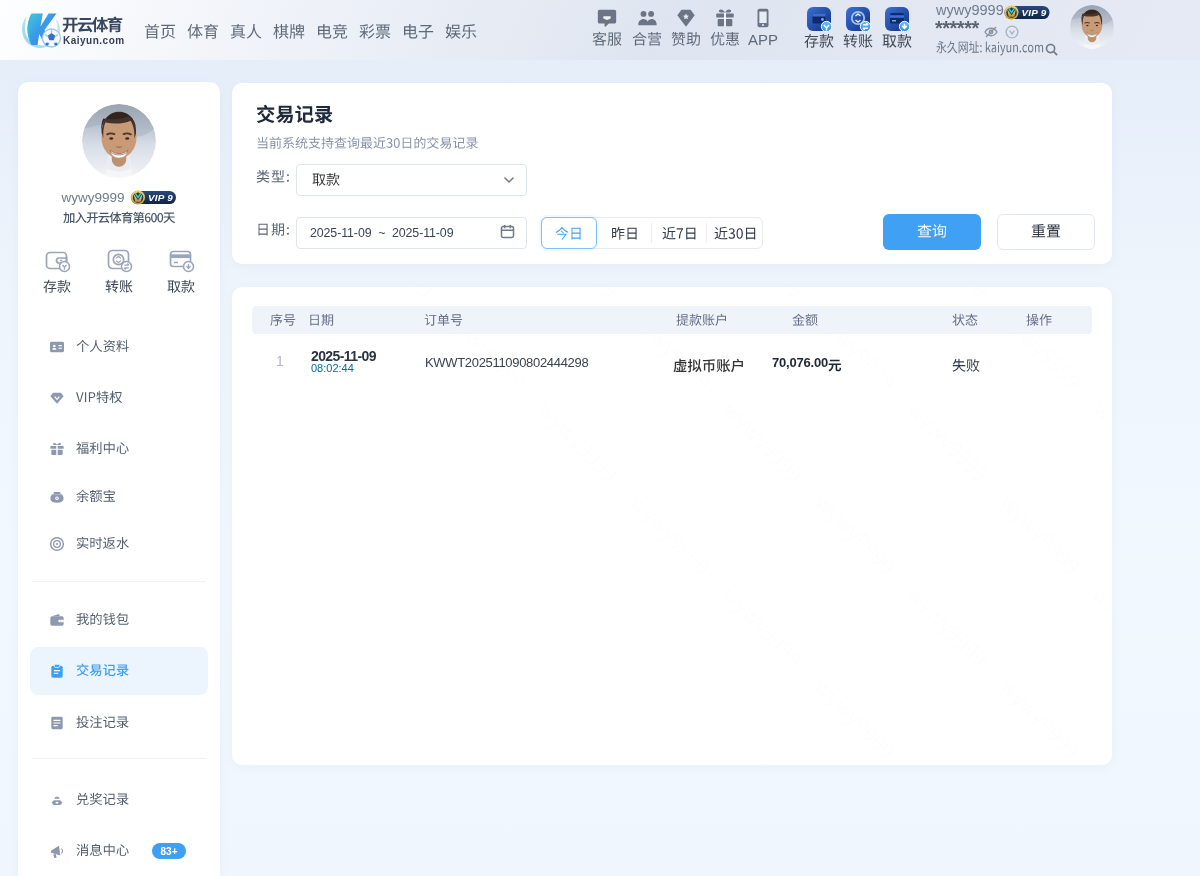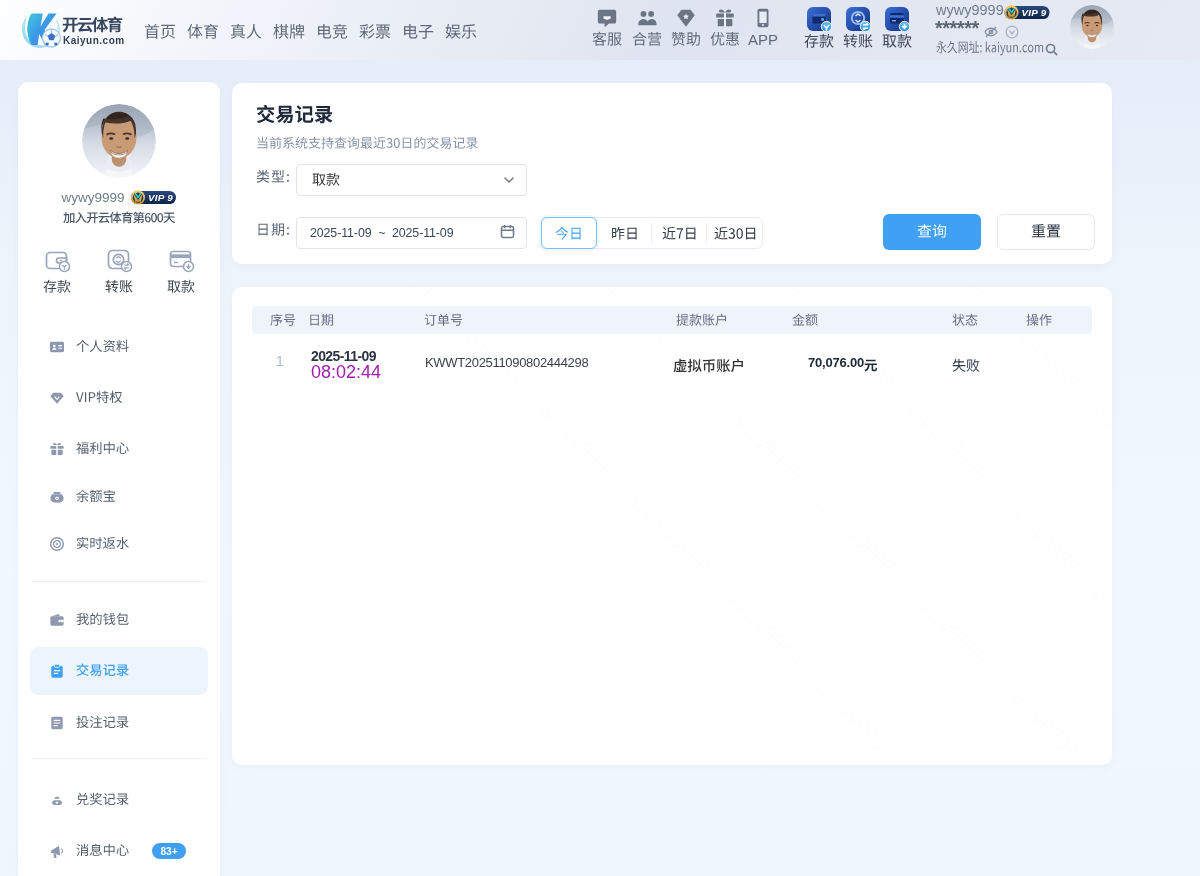--- a/index.html
+++ b/index.html
@@ -652,31 +652,31 @@
         <path d="M6.9 -9.6H9.9V-8.3H6.9ZM6 -10.4V-7.5H10.8V-10.4ZM5.5 -6.2H7.2V-4.8H5.5ZM9.5 -6.2H11.3V-4.8H9.5ZM2.1 -10.9V-8.3H0.6V-7.4H2.1V-4.5C1.5 -4.3 0.9 -4.1 0.5 -4L0.7 -3.1L2.1 -3.6V-0.1C2.1 0.1 2 0.1 1.9 0.1C1.8 0.1 1.4 0.1 0.9 0.1C1.1 0.3 1.2 0.7 1.2 1C1.9 1 2.3 0.9 2.6 0.8C2.9 0.6 3 0.4 3 -0.1V-3.9L4.3 -4.4L4.1 -5.3L3 -4.9V-7.4H4.2V-8.3H3V-10.9ZM7.9 -4V-3H4.4V-2.2H7.3C6.4 -1.3 5 -0.4 3.6 -0C3.8 0.2 4.1 0.5 4.2 0.8C5.5 0.3 6.9 -0.6 7.9 -1.7V1.1H8.8V-1.8C9.6 -0.8 10.8 0.2 11.9 0.6C12.1 0.4 12.4 0.1 12.6 -0.1C11.4 -0.5 10.2 -1.3 9.4 -2.2H12.4V-3H8.8V-4H12.1V-7H8.7V-4H8V-7H4.7V-4Z M19.8 -10.8C19.2 -8.9 18.1 -7 17 -5.7C17.2 -5.6 17.6 -5.3 17.7 -5.1C18.4 -5.8 19 -6.8 19.6 -7.8H20.5V1H21.5V-2.1H25.4V-3.1H21.5V-5H25.2V-5.9H21.5V-7.8H25.5V-8.7H20C20.3 -9.3 20.6 -9.9 20.8 -10.5ZM16.7 -10.9C16 -8.9 14.8 -6.9 13.5 -5.7C13.7 -5.5 13.9 -4.9 14 -4.7C14.5 -5.2 14.9 -5.7 15.3 -6.3V1H16.3V-7.8C16.8 -8.7 17.3 -9.6 17.6 -10.6Z" fill="#646e84"></path>
       </svg>
     </div>
     <div style="position:absolute;left:44px;top:66px;">
       <div style="font-size:14px;color:#b0b8c7">1</div>
     </div>
     <div style="position:absolute;left:79px;top:61px;">
       <div style="font:bold 14px 'Liberation Sans';color:#2b3442;letter-spacing:-0.6px">2025-11-09</div>
     </div>
     <div style="position:absolute;left:79px;top:75px;">
-      <div style="font-size:18px;color:#a21caf;letter-spacing:0px">08:02:44</div>
+      <div style="font-size:11px;color:#0369a1;letter-spacing:0px">08:02:44</div>
     </div>
     <div style="position:absolute;left:193px;top:68px;">
       <div style="font-size:13px;color:#39424f;letter-spacing:-0.32px">KWWT202511090802444298</div>
     </div>
     <div style="position:absolute;left:441px;top:71px;">
       <svg class="t" width="72.0" height="17.3" viewBox="0 -13.0 72.0 17.3">
         <path d="M3.4 -3.2C3.8 -2.4 4.2 -1.4 4.4 -0.7L5.6 -1.1C5.4 -1.8 4.9 -2.8 4.5 -3.6ZM11.4 -3.7C11.1 -2.9 10.5 -1.8 10.1 -1.1L11 -0.7C11.5 -1.4 12.2 -2.4 12.7 -3.3ZM1.8 -9.2V-5.8C1.8 -4 1.7 -1.4 0.5 0.5C0.9 0.6 1.5 1 1.7 1.2C2.9 -0.8 3.1 -3.8 3.1 -5.8V-8.1H6.4V-7.2L3.7 -7L3.8 -6L6.4 -6.2V-6.1C6.4 -4.9 6.8 -4.6 8.6 -4.6C9 -4.6 11.3 -4.6 11.7 -4.6C12.9 -4.6 13.3 -4.9 13.5 -6.1C13.1 -6.2 12.6 -6.3 12.4 -6.5C12.3 -5.7 12.2 -5.6 11.6 -5.6C11 -5.6 9.1 -5.6 8.7 -5.6C7.8 -5.6 7.7 -5.7 7.7 -6.1V-6.4L11 -6.6L10.9 -7.6L7.7 -7.3V-8.1H11.9C11.8 -7.7 11.6 -7.4 11.5 -7.1L12.7 -6.7C13 -7.3 13.3 -8.2 13.6 -9L12.5 -9.3L12.3 -9.2H7.7V-10H12.5V-11.1H7.7V-12.2H6.4V-9.2ZM8.5 -4.2V-0.2H7.2V-4.2H5.9V-0.2H2.7V1H13.4V-0.2H9.8V-4.2Z M21.8 -10.4C22.5 -9 23.3 -7.1 23.5 -6L24.7 -6.5C24.5 -7.7 23.7 -9.4 22.9 -10.8ZM16.6 -12.1V-9.3H15V-8.1H16.6V-5.2L14.8 -4.7L15.1 -3.3L16.6 -3.8V-0.3C16.6 -0.1 16.6 -0.1 16.4 -0.1C16.2 -0.1 15.7 -0.1 15.1 -0.1C15.3 0.3 15.5 0.8 15.5 1.2C16.4 1.2 17 1.1 17.4 0.9C17.8 0.7 17.9 0.3 17.9 -0.3V-4.2L19.3 -4.7L19.2 -5.9L17.9 -5.5V-8.1H19.2V-9.3H17.9V-12.1ZM25.9 -11.8C25.7 -6.1 25.2 -2.1 22.1 0.2C22.5 0.4 23.1 0.9 23.3 1.2C24.5 0.1 25.4 -1.2 26 -2.8C26.5 -1.5 27 -0.1 27.2 0.8L28.5 0.2C28.2 -1.1 27.3 -3.1 26.5 -4.7C27 -6.7 27.2 -9 27.2 -11.8ZM20.1 0 20.2 -0V0C20.4 -0.4 20.9 -0.8 24.1 -3.2C24 -3.4 23.8 -3.9 23.6 -4.3L21.5 -2.7V-11.5H20.2V-2.4C20.2 -1.7 19.7 -1.2 19.4 -1C19.7 -0.8 20 -0.3 20.1 0Z M41.6 -11.8C38.6 -11.3 33.8 -11 29.8 -10.9C29.9 -10.6 30.1 -10.1 30.1 -9.7C31.7 -9.7 33.5 -9.8 35.3 -9.9V-7.7H30.9V-0.4H32.3V-6.4H35.3V1.2H36.7V-6.4H39.8V-2.2C39.8 -2 39.7 -1.9 39.5 -1.9C39.3 -1.9 38.5 -1.9 37.6 -1.9C37.8 -1.5 38.1 -0.9 38.1 -0.5C39.2 -0.5 40 -0.6 40.6 -0.8C41.1 -1 41.2 -1.4 41.2 -2.1V-7.7H36.7V-10C38.7 -10.1 40.6 -10.3 42.1 -10.5Z M46.2 -9.6V-5.4C46.2 -3.6 46 -1.1 43.7 0.3C43.9 0.5 44.3 0.9 44.4 1.1C46.9 -0.5 47.2 -3.3 47.2 -5.4V-9.6ZM46.7 -1.8C47.4 -1 48.1 0.1 48.5 0.8L49.3 0.1C49 -0.6 48.2 -1.6 47.5 -2.4ZM44.3 -11.5V-2.6H45.4V-10.4H48V-2.6H49V-11.5ZM55.2 -11.6C54.5 -10.2 53.4 -8.8 52.1 -8C52.4 -7.8 52.9 -7.2 53.1 -7C54.4 -8 55.7 -9.6 56.4 -11.2ZM50.4 1.3C50.6 1.1 51.1 0.9 53.8 -0.2C53.8 -0.5 53.7 -1.1 53.7 -1.5L51.8 -0.7V-5.4H52.8C53.4 -2.7 54.5 -0.4 56.3 0.9C56.5 0.6 56.9 0.1 57.2 -0.2C55.7 -1.2 54.6 -3.2 54.1 -5.4H56.9V-6.7H51.8V-11.9H50.5V-6.7H49.3V-5.4H50.5V-0.8C50.5 -0.2 50.1 0.1 49.8 0.2C50 0.4 50.3 1 50.4 1.3Z M61.3 -8.7H68.5V-6.1H61.3L61.3 -6.8ZM63.8 -11.9C64.1 -11.3 64.4 -10.5 64.6 -10H59.9V-6.8C59.9 -4.6 59.7 -1.6 58 0.5C58.4 0.6 59 1.1 59.2 1.3C60.6 -0.4 61.1 -2.7 61.2 -4.8H68.5V-3.9H69.9V-10H65.2L66 -10.2C65.8 -10.7 65.5 -11.6 65.1 -12.2Z" fill="#333"></path>
       </svg>
     </div>
-    <div style="position:absolute;left:576px;top:68px;">
+    <div style="position:absolute;left:540px;top:68px;">
       <div style="display:flex;align-items:flex-start;font:bold 13px 'Liberation Sans';color:#1f2835;letter-spacing:-0.2px">70,076.00<svg class="t" style="margin-top:2.5px" width="13.5" height="16.2" viewBox="0 -12.2 13.5 16.2">
           <path d="M1.9 -10.5V-9H11.6V-10.5ZM0.7 -6.8V-5.3H3.8C3.6 -3 3.2 -1.2 0.4 -0.1C0.8 0.2 1.2 0.8 1.4 1.2C4.7 -0.1 5.3 -2.5 5.5 -5.3H7.6V-1.1C7.6 0.5 8 1 9.5 1C9.8 1 10.8 1 11.1 1C12.5 1 12.9 0.3 13.1 -2.2C12.6 -2.3 11.9 -2.6 11.6 -2.8C11.5 -0.9 11.4 -0.5 11 -0.5C10.7 -0.5 9.9 -0.5 9.8 -0.5C9.3 -0.5 9.2 -0.6 9.2 -1.1V-5.3H12.8V-6.8Z" fill="#1f2835"></path>
         </svg></div>
     </div>
     <div style="position:absolute;left:720px;top:71px;">
       <svg class="t" width="28.0" height="16.8" viewBox="0 -12.6 28.0 16.8">
         <path d="M6.4 -11.8V-9.3H3.7C4 -10 4.2 -10.6 4.4 -11.3L3.3 -11.6C2.8 -9.7 1.9 -7.8 0.8 -6.6C1.1 -6.5 1.6 -6.2 1.8 -6C2.3 -6.7 2.8 -7.4 3.2 -8.2H6.4V-7.4C6.4 -6.8 6.4 -6.1 6.2 -5.5H0.8V-4.4H6C5.4 -2.6 4 -0.9 0.6 0.2C0.8 0.4 1.1 0.9 1.2 1.1C4.8 -0.1 6.4 -1.9 7 -3.9C8.1 -1.3 10 0.4 12.9 1.1C13 0.8 13.4 0.4 13.6 0.2C10.7 -0.5 8.9 -2 7.9 -4.4H13.3V-5.5H7.4C7.4 -6.1 7.5 -6.8 7.5 -7.4V-8.2H12.1V-9.3H7.5V-11.8Z M17.3 -9.2V-5.4C17.3 -3.6 17.1 -1.1 14.5 0.4C14.8 0.6 15.1 0.9 15.2 1.1C17.9 -0.6 18.2 -3.3 18.2 -5.4V-9.2ZM18 -1.8C18.6 -1 19.4 0.1 19.8 0.8L20.6 0.2C20.2 -0.4 19.4 -1.5 18.8 -2.2ZM15.2 -11.1V-2.6H16.1V-10.1H19.3V-2.6H20.2V-11.1ZM22.7 -8.3H25.4C25.1 -6.2 24.6 -4.4 24 -3.1C23.2 -4.3 22.6 -5.6 22.2 -7.1C22.4 -7.5 22.6 -7.9 22.7 -8.3ZM22.7 -11.6C22.2 -9.5 21.5 -7.4 20.5 -6C20.7 -5.8 21 -5.3 21.1 -5.1C21.3 -5.4 21.5 -5.7 21.7 -6C22.1 -4.6 22.7 -3.3 23.4 -2.2C22.7 -1 21.7 -0.2 20.6 0.4C20.8 0.5 21.1 0.9 21.3 1.1C22.3 0.5 23.2 -0.3 24 -1.4C24.8 -0.3 25.7 0.5 26.8 1.1C27 0.9 27.3 0.5 27.5 0.3C26.4 -0.2 25.4 -1.1 24.5 -2.2C25.4 -3.8 26 -5.8 26.3 -8.3H27.3V-9.3H23C23.3 -10 23.5 -10.7 23.6 -11.4Z" fill="#323a48"></path>
       </svg>
     </div>
   </div>

